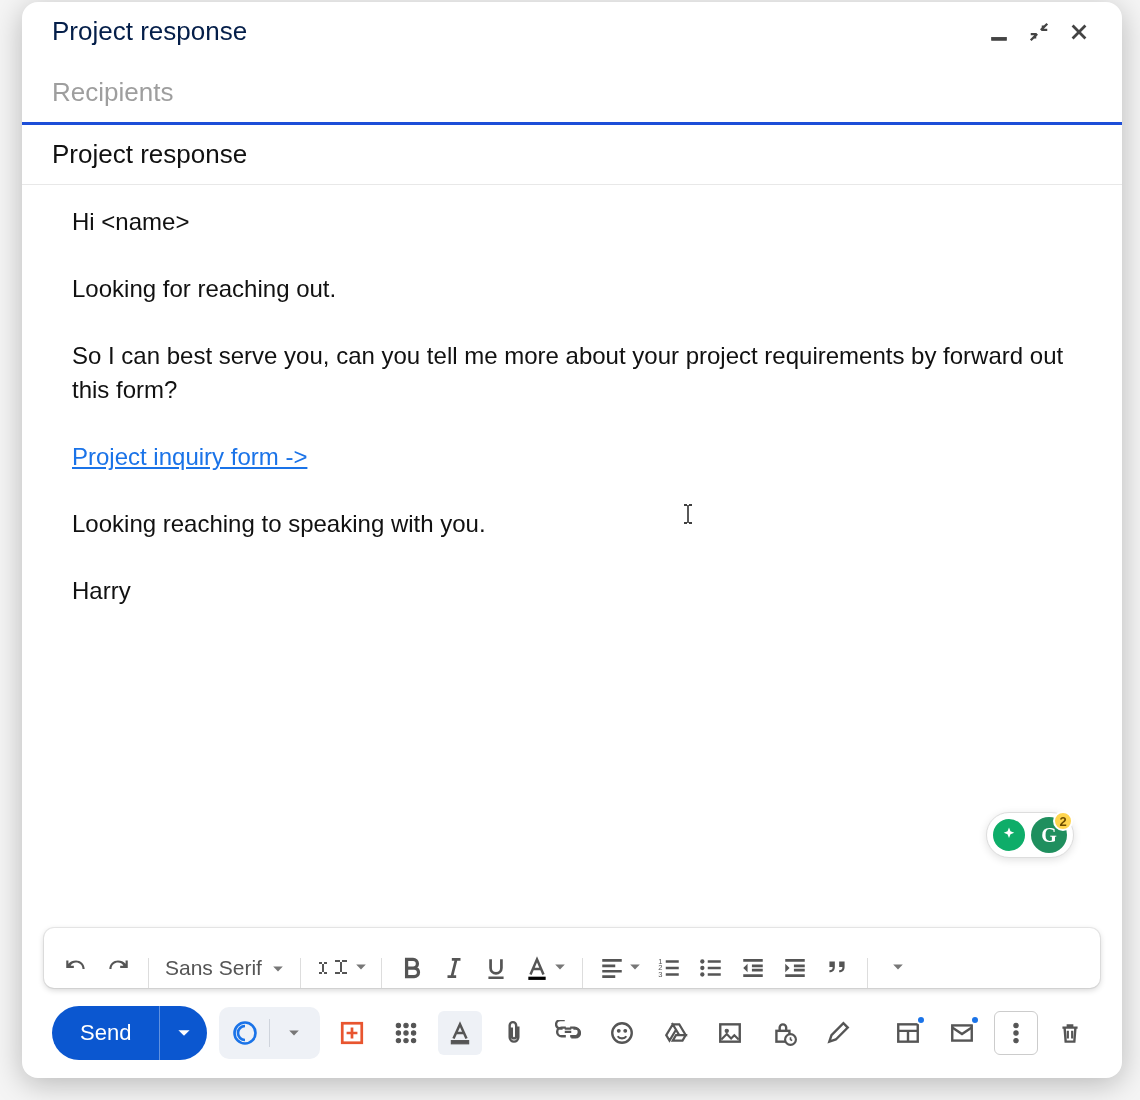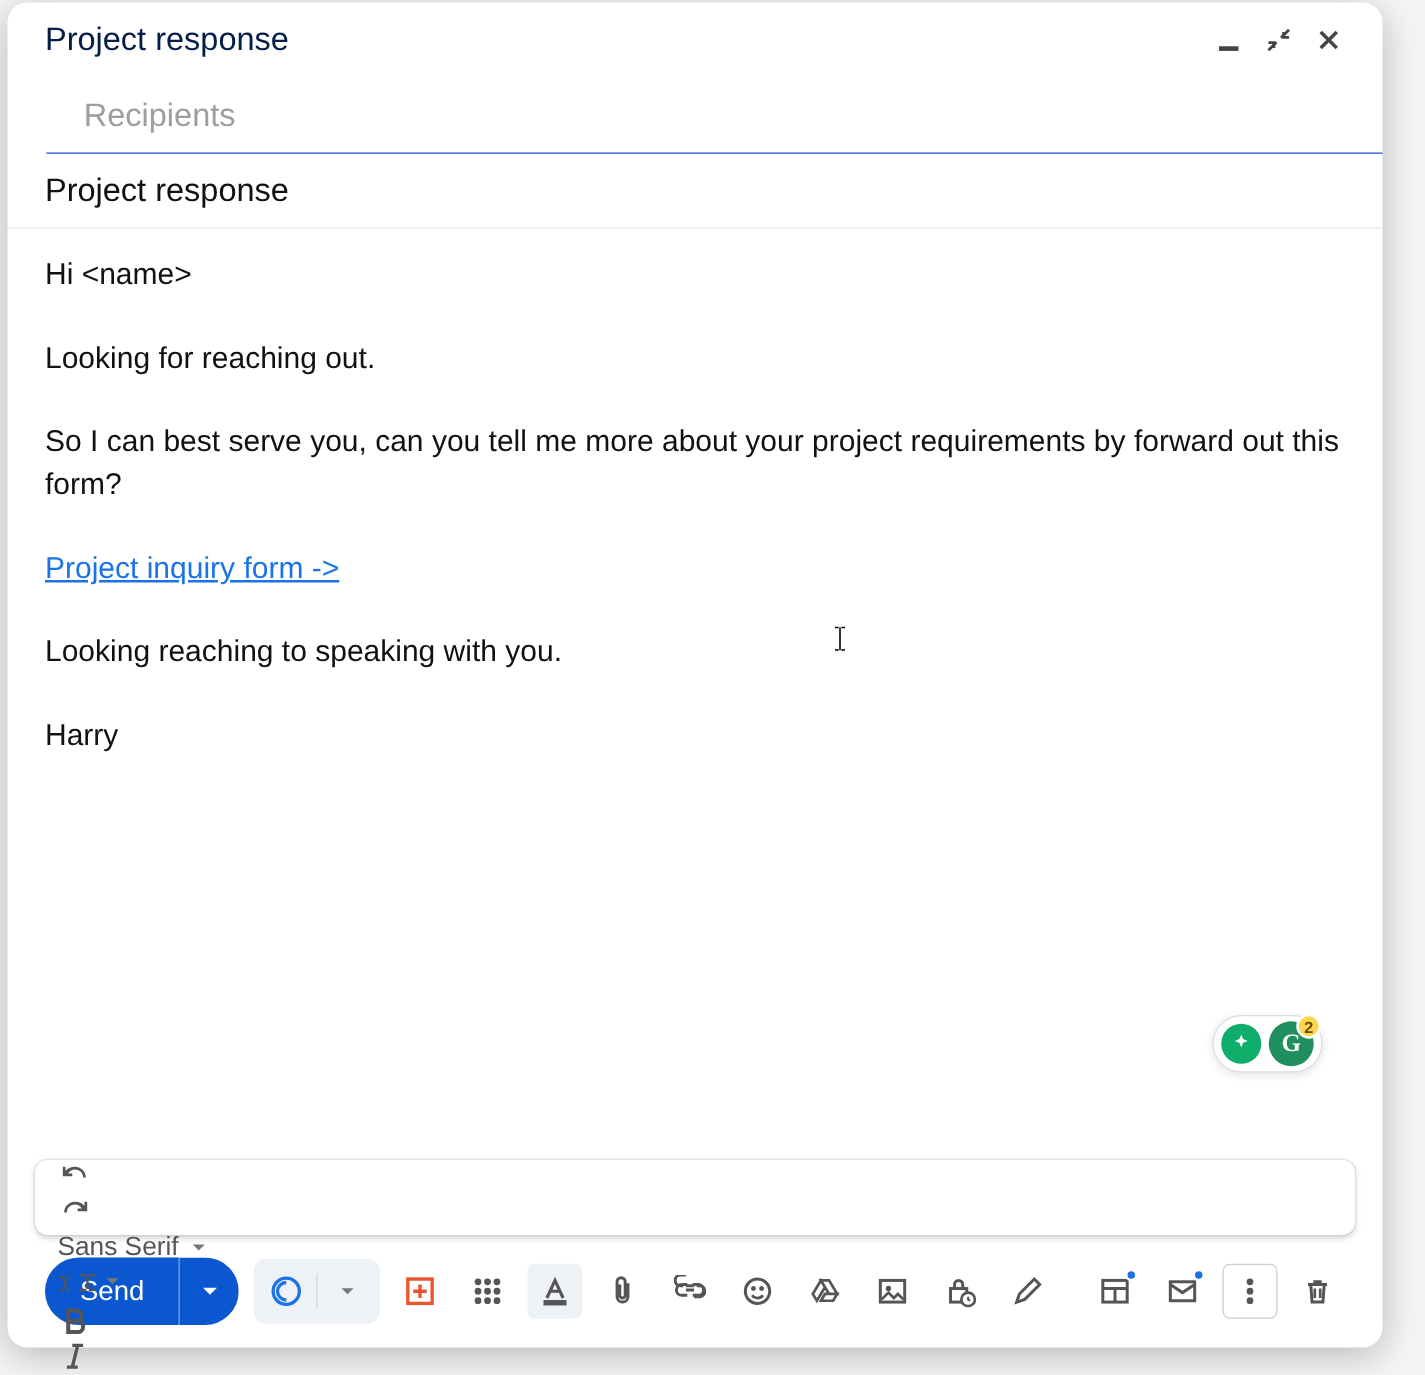--- a/index.html
+++ b/index.html
@@ -1,58 +1,58 @@
 <!DOCTYPE html>
 <html><head>
 <meta charset="utf-8">
 <style>
   * { box-sizing: border-box; margin: 0; padding: 0; }
   html, body { width: 1140px; height: 1100px; background: #f0f0f0; font-family: Arial, Helvetica, sans-serif; overflow: hidden; }
   .backdrop { position:absolute; inset:0; background:#f5f5f5; }
   .compose {
-    position:absolute; left:6px; top:2px; width:1100px; height:1076px;
+    position:absolute; left:22px; top:2px; width:1100px; height:1076px;
     background:#fff; border-radius:16px; box-shadow:0 6px 30px rgba(0,0,0,0.25);
     display:flex; flex-direction:column;
   }
   .compose-header {
     display:flex; align-items:center; padding:14px 28px 10px 30px;
   }
   .compose-title { color:#041e49; font-size:26px; font-weight:500; flex:1; }
   .hdr-btn { width:30px; height:30px; display:flex; align-items:center; justify-content:center; cursor:pointer; color:#444; margin-left:10px; }
   .hdr-btn svg { width:22px; height:22px; stroke:#444; fill:#444; }
   .recipients {
-    padding:20px 30px 14px 30px; border-bottom:1px solid #1d4ed8;
-    color:#9e9e9e; font-size:26px;margin-left:31px;
+    padding:20px 30px 14px 30px; border-bottom:3px solid #1d4ed8;
+    color:#9e9e9e; font-size:26px;
   }
   .subject {
     padding:14px 30px; border-bottom:1px solid #e8e8e8;
     font-size:26px; color:#111;
   }
   .body-area {
     flex:1; padding:20px 30px 10px 30px; font-size:24px; color:#111; line-height:1.45; position:relative;
   }
-  .body-area .para { margin-bottom:32px; white-space:pre-wrap; }
+  .body-area .para { margin-bottom:32px; white-space:pre-wrap;margin-left:20px; }
   .body-area a { color:#1a73e8; }
   .cursor-caret { position:absolute; top:314px; left:660px; width:12px; height:20px; }
   .cursor-caret svg { width:12px; height:20px; fill:#000; }
   .grammarly {
     position:absolute; right:48px; bottom:220px;
     display:flex; align-items:center; background:#fff; border:1px solid #ddd;
     border-radius:24px; padding:4px 6px; box-shadow:0 2px 8px rgba(0,0,0,0.12);
   }
   .grammarly .g1 { width:32px; height:32px; border-radius:16px; background:#0ead69; display:flex; align-items:center; justify-content:center; margin-right:6px;}
   .grammarly .g1 svg { width:18px; height:18px; fill:#fff; }
   .grammarly .g2 { width:36px; height:36px; border-radius:18px; background:#1f8f5e; display:flex; align-items:center; justify-content:center; position:relative;}
   .grammarly .g2 span.letter { color:#fff; font-weight:700; font-size:20px; font-family:Georgia, serif; }
   .grammarly .gbadge { position:absolute; top:-6px; right:-6px; width:20px; height:20px; border-radius:10px; background:#ffd54f; color:#6d4c00; font-size:13px; font-weight:700; display:flex; align-items:center; justify-content:center; border:2px solid #fff;}
   
   .fmt-bar {
     margin:0 22px; height:60px; border-radius:10px;
     background:#fff; box-shadow:0 2px 6px rgba(0,0,0,0.18), 0 0 0 1px #eee;
-    display:flex; align-items:flex-start; padding:0 12px; gap:2px;flex-direction:column;
+    display:flex; align-items:flex-end; padding:0 12px; gap:2px;
   }
   .fmt { height:40px; min-width:40px; display:flex; align-items:center; justify-content:center; border-radius:6px; cursor:pointer; color:#555; position:relative; padding:0 2px;}
   .fmt svg { width:26px; height:26px; fill:#555; }
   .sep { width:1px; height:30px; background:#ddd; margin:0 8px; }
   .font-name { font-size:21px; color:#555; padding:0 6px; display:flex; align-items:center; gap:10px;}
   .dd-caret svg { width:12px; height:12px; fill:#777; }
   
   .action-bar { height:90px; display:flex; align-items:center; padding:0 30px; gap:0; }
   .send-grp { display:flex; align-items:stretch; height:54px; }
   .send-btn { background:#0b57d0; color:#fff; font-size:22px; font-weight:500; border:none;

